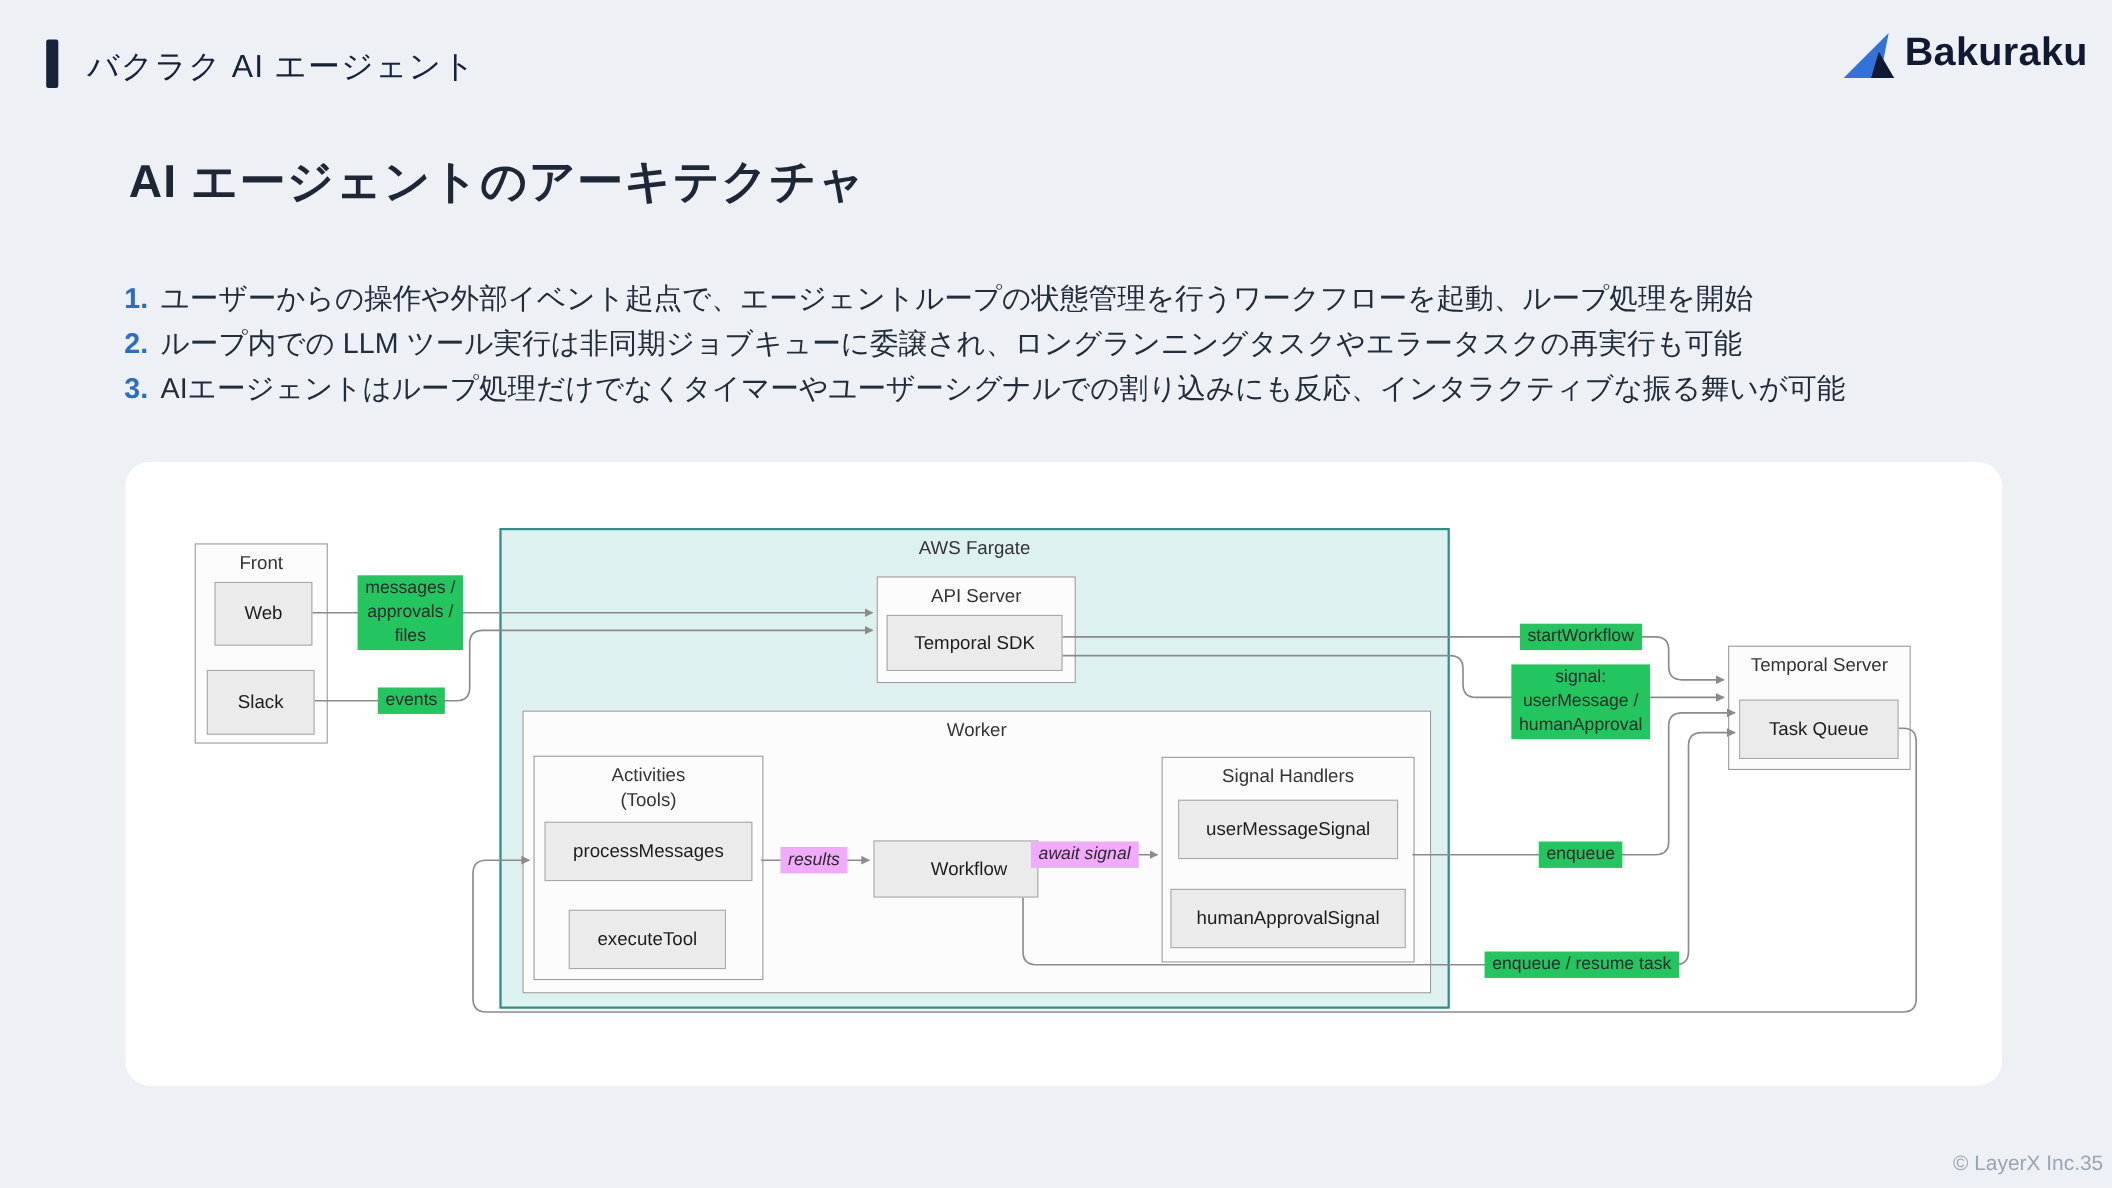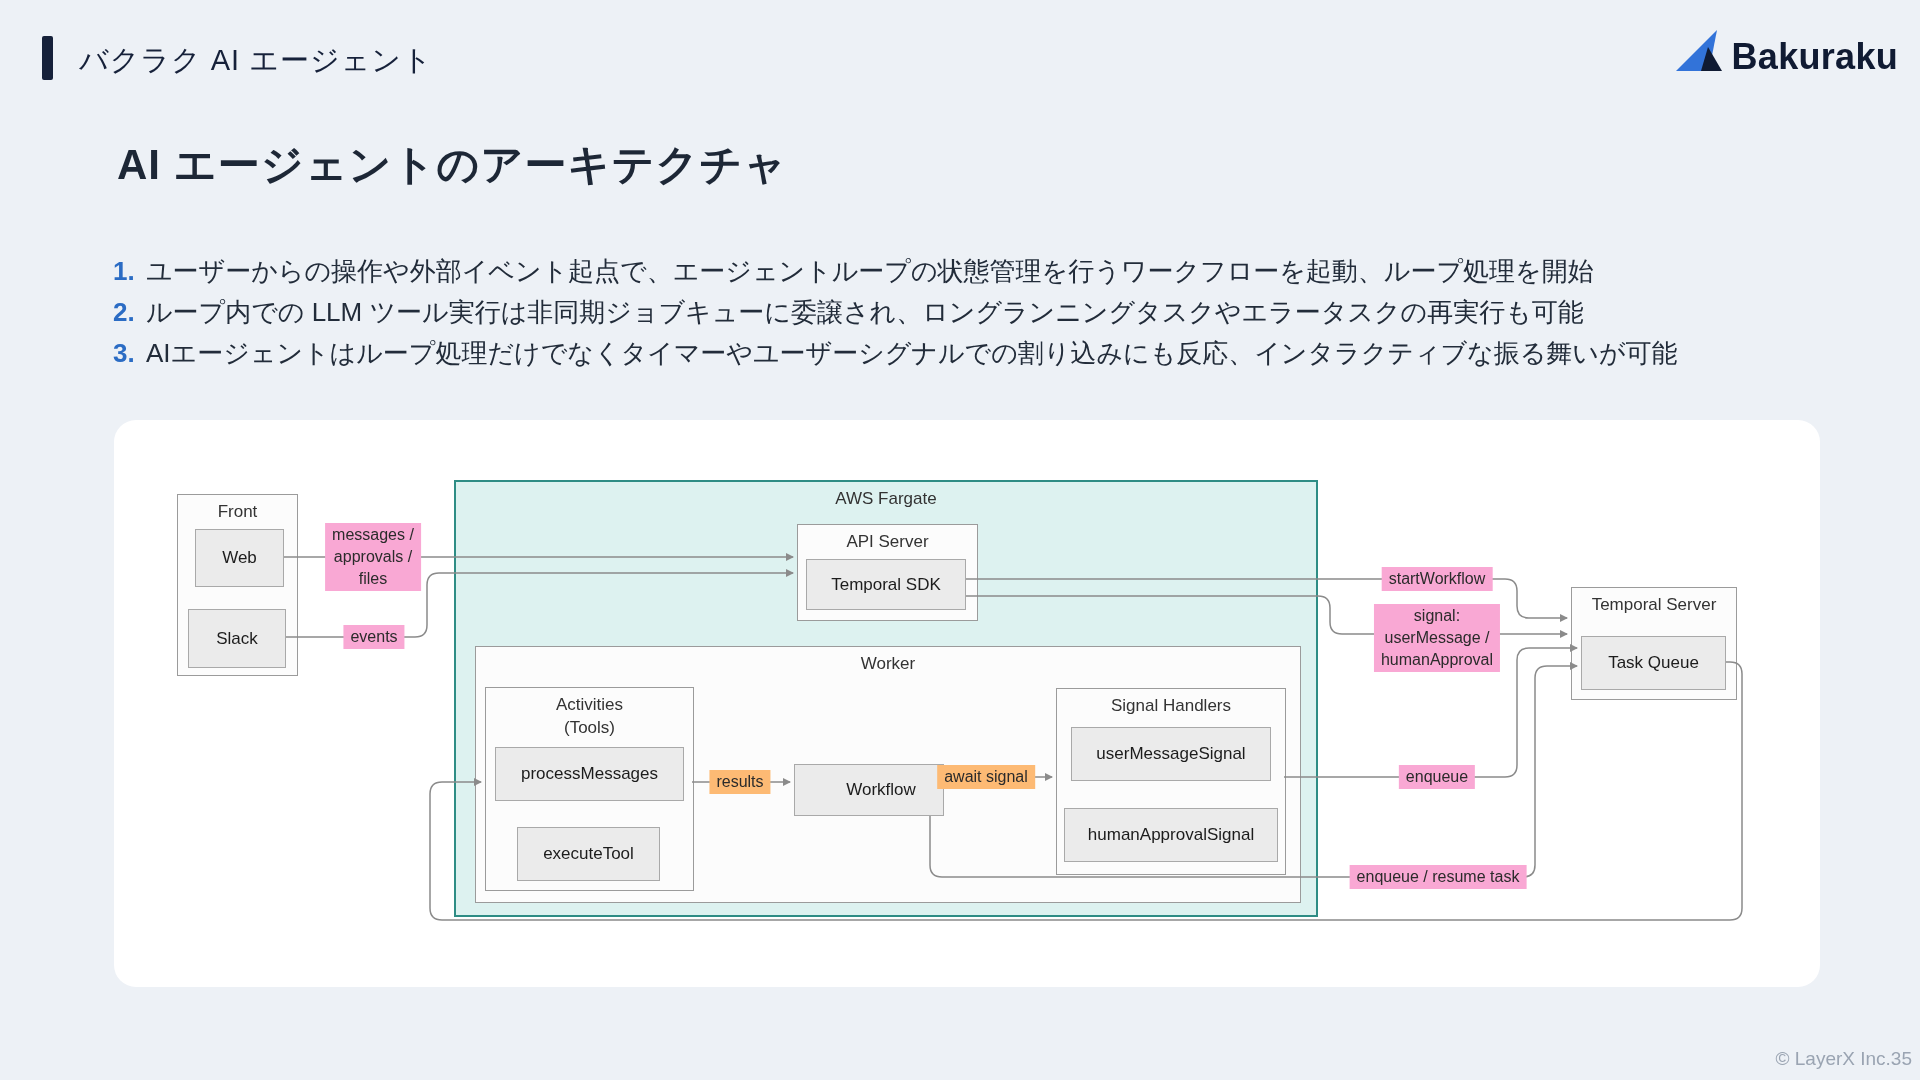--- a/index.html
+++ b/index.html
@@ -2,43 +2,43 @@
 <html><head>
 <meta charset="utf-8">
 <style>
   html,body{margin:0;padding:0;background:#edf1f6;}
   .slide{position:relative;width:1920px;height:1080px;background:#edf1f6;overflow:hidden;
          font-family:"Liberation Sans","DejaVu Sans",sans-serif;}
 
   
   .accent-bar{position:absolute;left:42px;top:36px;width:11px;height:44px;background:#16213a;border-radius:2px;}
   .page-title{position:absolute;left:79px;top:41px;font-size:29px;font-weight:400;color:#16213a;letter-spacing:1px;}
-  .logo{position:absolute;right:22px;top:26px;display:flex;align-items:flex-end;gap:7px;}
+  .logo{position:absolute;right:22px;top:26px;display:flex;align-items:flex-start;gap:7px;}
   .logo-text{font-size:36px;font-weight:800;color:#101b33;letter-spacing:0.3px;}
 
   
   .slide-heading{position:absolute;left:117px;top:137px;font-size:42px;font-weight:700;color:#1d2736;letter-spacing:1px;}
   .bullet-list{position:absolute;left:113px;top:251px;}
   .list-row{display:flex;font-size:26px;line-height:41px;color:#222c3a;}
   .list-num{color:#2b6cc4;font-weight:700;width:33px;flex:none;}
   .list-text{white-space:nowrap;}
 
   
   .card{position:absolute;left:114px;top:420px;width:1706px;height:567px;background:#ffffff;border-radius:22px;}
 
   
   .gbox{position:absolute;background:#fcfcfc;border:1px solid #9b9b9b;z-index:1;}
   .glabel{position:absolute;top:5px;left:0;right:0;text-align:center;font-size:17px;color:#333333;white-space:pre-line;line-height:23px;}
   .fargate{position:absolute;background:#ddf2f0;border:2px solid #2e8d85;z-index:0;}
   .node{position:absolute;background:#ebebeb;border:1px solid #a9a9a9;display:flex;align-items:center;justify-content:center;
         font-size:17px;color:#1c1c1c;z-index:3;}
   .edges{position:absolute;left:0;top:0;z-index:2;pointer-events:none;}
-  .edge-label{position:absolute;transform:translate(-50%,-50%);background:#f9a8d4;padding:1px 7px;font-size:16px;color:#2b2b2b;
+  .edge-label{position:absolute;transform:translate(-50%,-50%);background:#22c55e;padding:1px 7px;font-size:16px;color:#2b2b2b;
         text-align:center;white-space:pre-line;line-height:22px;z-index:4;}
-  .edge-label.on-worker{background:#fdba74;}
+  .edge-label.on-worker{background:#f0abfc;font-style:italic;}
 
   
   .footer{position:absolute;right:8px;bottom:10px;display:flex;align-items:baseline;
           font-size:19px;color:#9aa4b2;}
 </style>
 </head>
 <body>
 
 <div class="slide">
 

